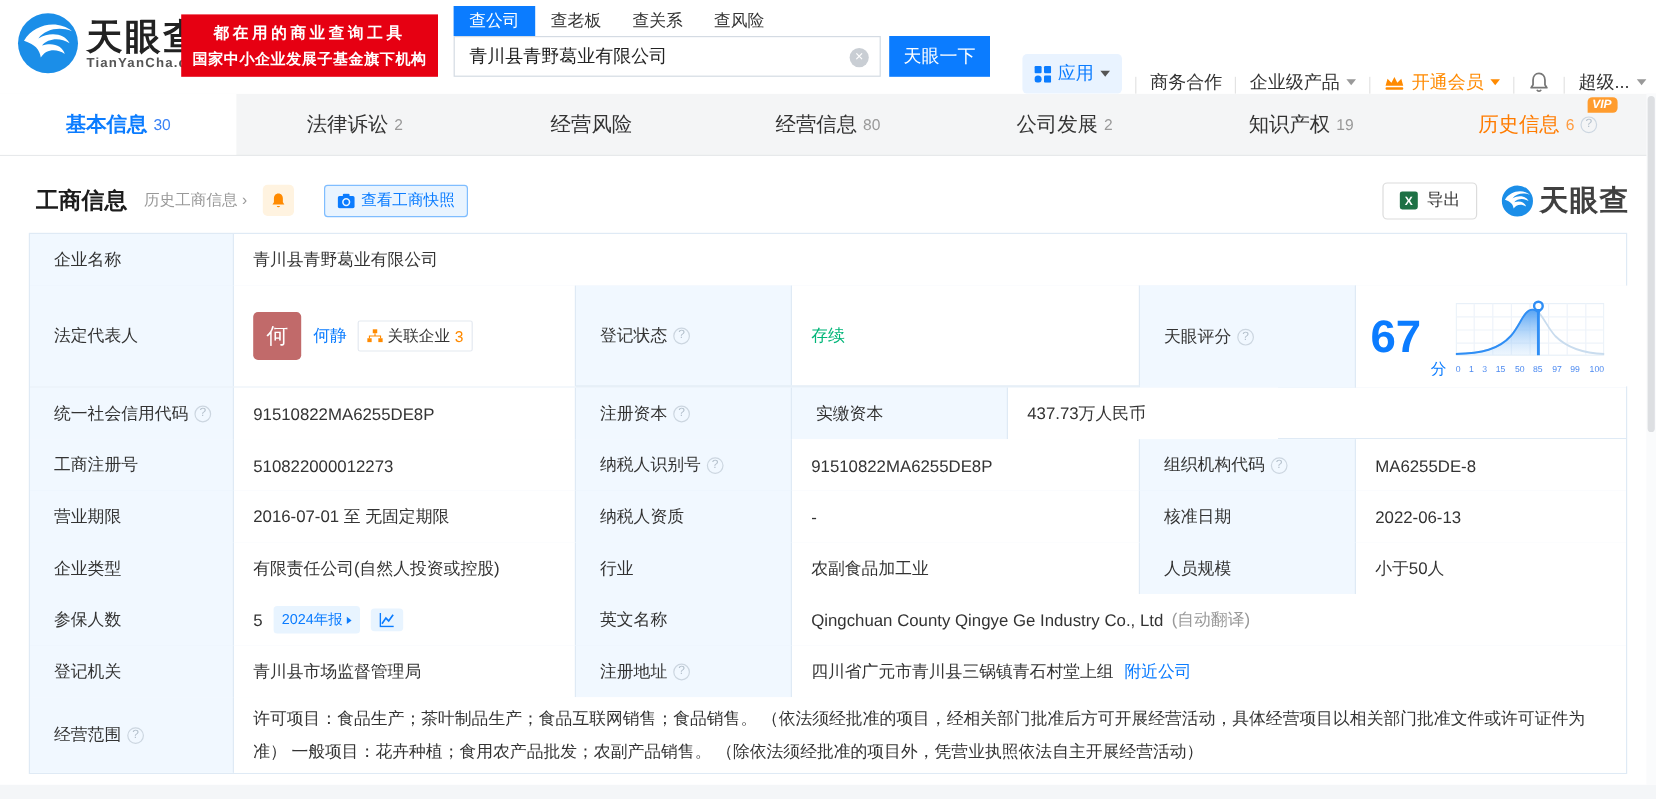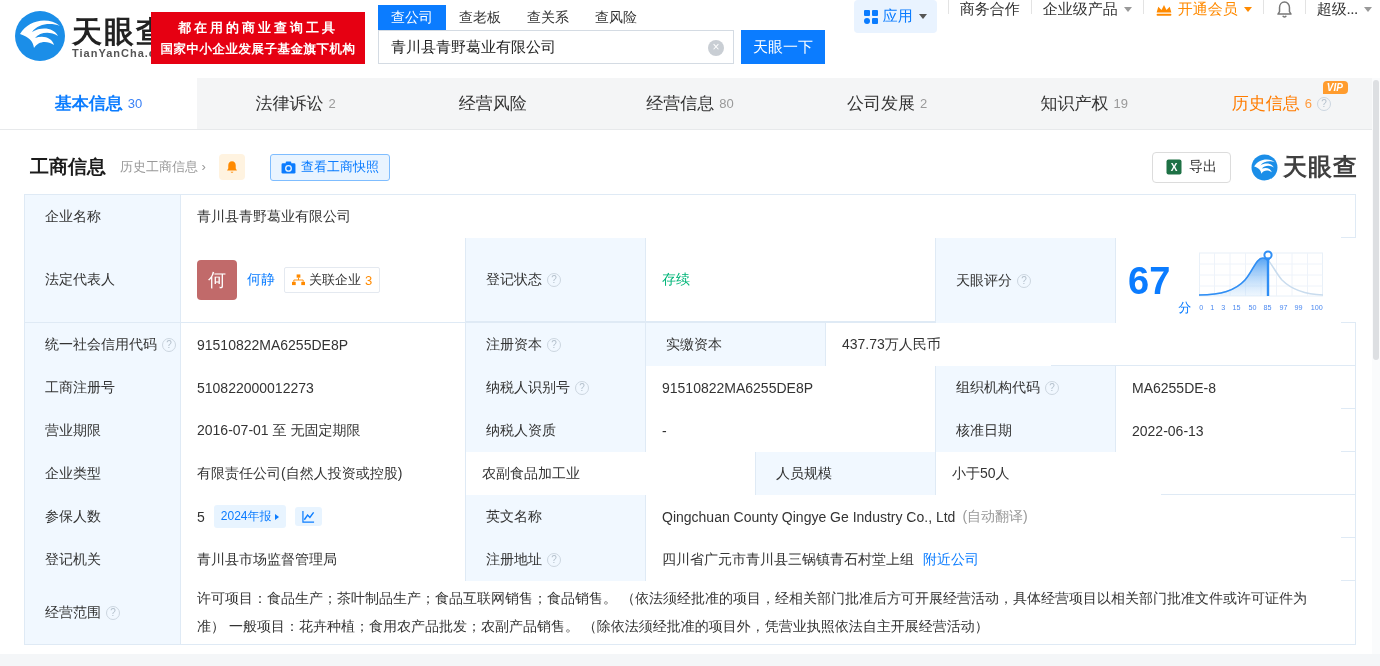--- a/index.html
+++ b/index.html
@@ -25,21 +25,21 @@
   .search-row { display:flex; }
   .input-box { position:relative; width:356px; height:34px; border:1px solid #d4dbe3; background:#fff; }
   .input-box input { width:100%; height:100%; border:0; outline:none; padding:0 34px 0 12px;
     font-size:15px; color:#222; font-family:inherit; background:transparent; }
   .clear-ic { position:absolute; right:9px; top:9px; width:16px; height:16px; border-radius:50%;
     background:#c9ced4; color:#fff; font-size:12px; line-height:15px; text-align:center; cursor:pointer; }
   .clear-ic::after { content:"×"; }
   .search-btn { width:84px; height:34px; margin-left:7px; background:#0b7cff; color:#fff;
     border:0; font-size:15px; cursor:pointer; font-family:inherit; }
 
-  .top-nav { position:absolute; right:8px; top:0; height:78px; display:flex; align-items:flex-start;font-family:Liberation Serif, serif; }
+  .top-nav { position:absolute; right:8px; top:0; height:78px; display:flex; align-items:flex-end; }
   .tn-div { width:1px; height:14px; background:#e3e3e3; margin:0 11px; }
   .tn-item { font-size:15px; color:#333; display:flex; align-items:center; cursor:pointer; white-space:nowrap; }
   .apps-pill { background:#e9f3ff; border-radius:4px; padding:7px 10px; color:#0b7cff; }
   .caret { display:inline-block; width:0; height:0; border-left:4px solid transparent;
     border-right:4px solid transparent; border-top:5px solid #555; margin-left:6px; } .caret.orange { border-top-color:#ff8a00; }
   .caret.gray { border-top-color:#999; }
   .vip-link { color:#ff8a00; }
   .icon-gap { margin-right:5px; display:inline-flex; }
 
   
@@ -76,21 +76,21 @@
   .wm-txt { font-size:24px; font-weight:700; color:#404040; letter-spacing:1px; }
 
   
   .biz-table { margin:0 24px; width:1332px; border:1px solid #dfeaf5; }
   .trow { display:flex; border-bottom:1px solid #dfeaf5; }
   .trow:last-child { border-bottom:0; }
   .lb, .vl { display:flex; align-items:center; border-right:1px solid #dfeaf5; min-height:43px; }
   .lb { background:#f1f8ff; padding-left:20px; color:#333; }
   .vl { background:#fff; padding-left:16px; padding-right:12px; }
   .trow > :last-child, .subrow > :last-child { border-right:0; }
-  .w170{width:156px} .w285{width:285px} .w180{width:180px} .w290{width:290px}
+  .w170{width:170px} .w285{width:285px} .w180{width:180px} .w290{width:290px}
   .w225{width:225px} .w470{width:470px} .w695{width:695px} .w1160{width:1160px}
   .h43{height:43px} .h85{height:85px} .h63{height:63px}
   .midgroup { display:flex; flex-direction:row; border-right:1px solid #dfeaf5; }
   .subrow { display:flex; flex:1; border-bottom:1px solid #dfeaf5; }
   .subrow:last-child { border-bottom:0; }
   .subrow .lb, .subrow .vl { min-height:42px; border-right:1px solid #dfeaf5; }
   .green { color:#00b578; }
   .link { color:#0b7cff; cursor:pointer; }
   .gray-note { color:#999; margin-left:7px; }
   .avatar { width:40px; height:40px; border-radius:4px; background:#c16a6a; color:#fff;
@@ -397,20 +397,21 @@
         <div class="vl w285">2016-07-01 至 无固定期限</div>
         <div class="lb w180">纳税人资质</div>
         <div class="vl w290">-</div>
         <div class="lb w180">核准日期</div>
         <div class="vl w225">2022-06-13</div>
       </div>
 
       <div class="trow h43">
         <div class="lb w170">企业类型</div>
         <div class="vl w285">有限责任公司(自然人投资或控股)</div>
+        <div class="lb w180">行业</div>
         <div class="vl w290">农副食品加工业</div>
         <div class="lb w180">人员规模</div>
         <div class="vl w225">小于50人</div>
       </div>
 
       <div class="trow h43">
         <div class="lb w170">参保人数</div>
         <div class="vl w285">
           <span>5</span>
           <span class="pill">

